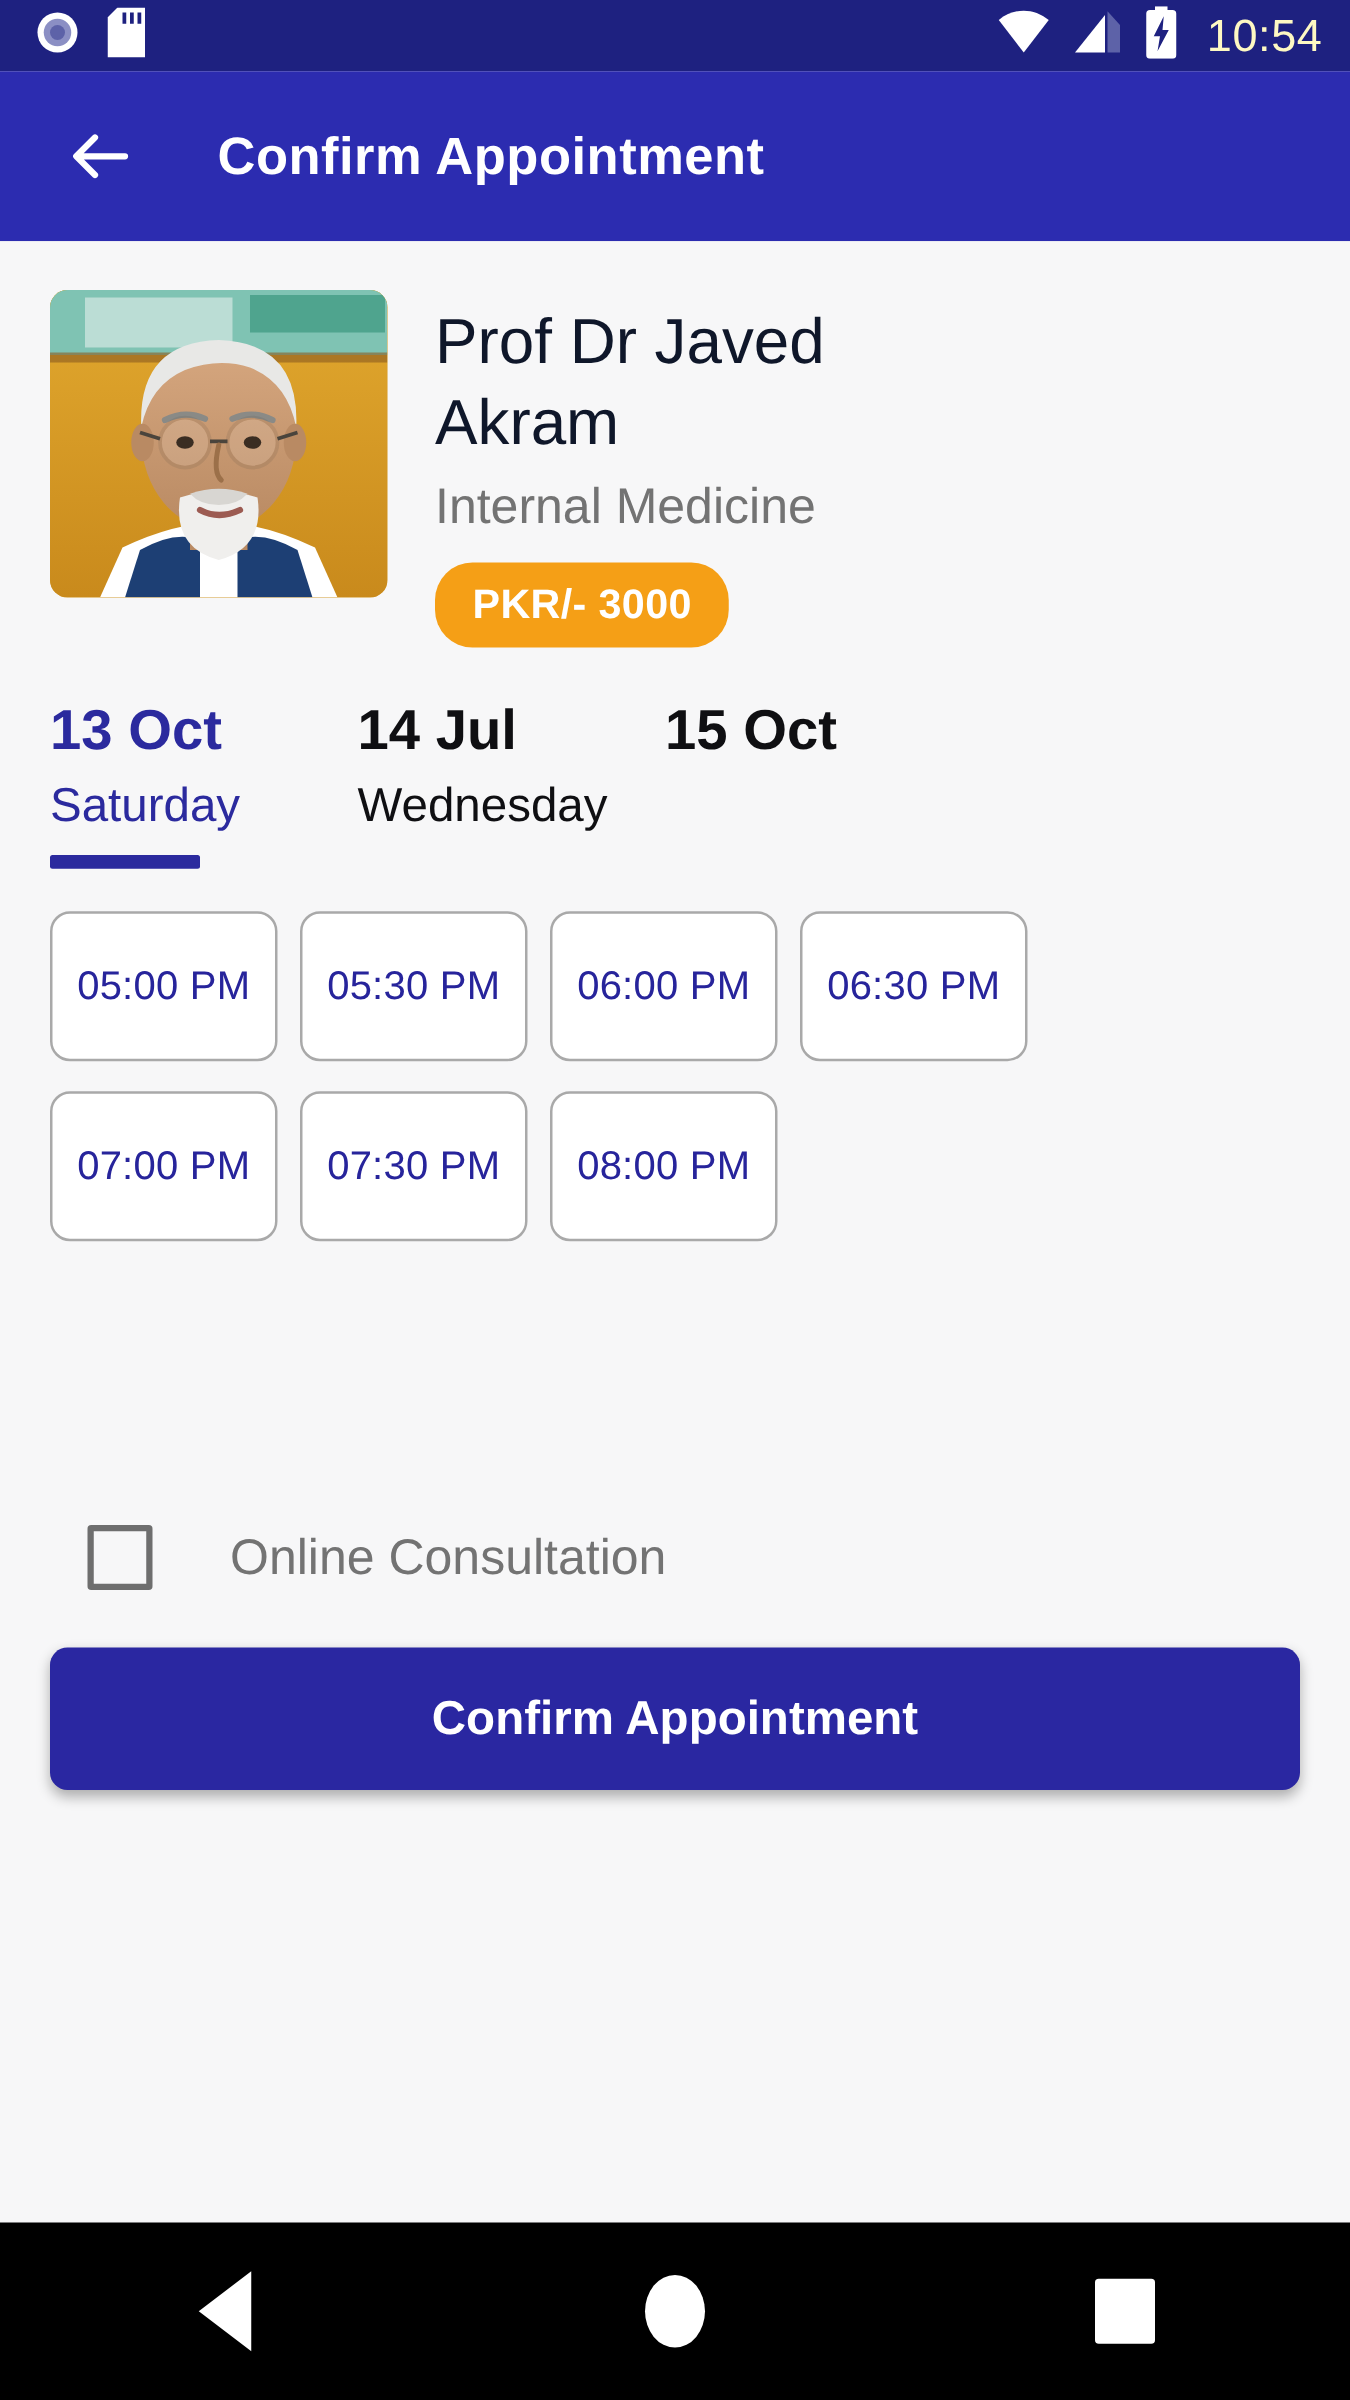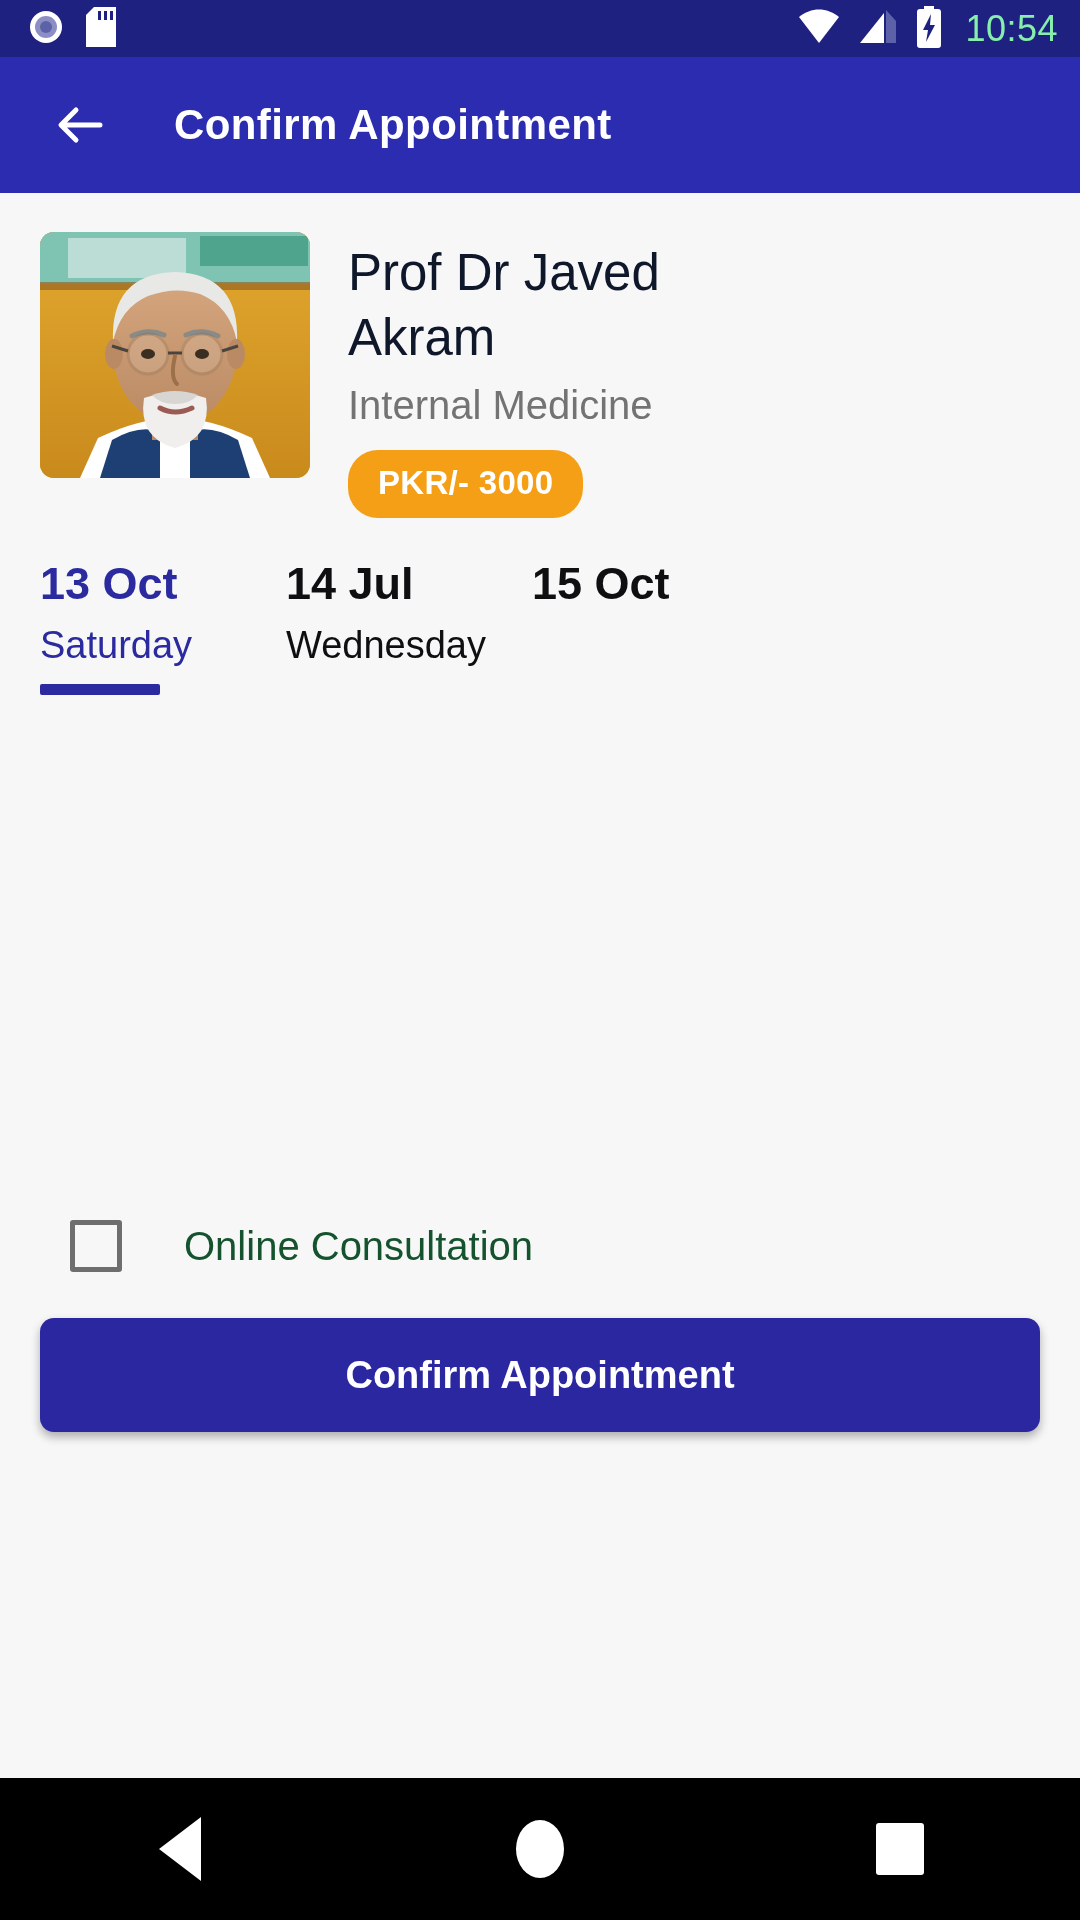--- a/index.html
+++ b/index.html
@@ -16,21 +16,21 @@
     height:57px; width:1080px;
     background:#1e2180;
     display:flex; align-items:center;
     padding:0 22px 0 28px;
     color:#ffffff;
   }
   .sb-left{ display:flex; align-items:center; gap:22px; }
   .sb-right{ margin-left:auto; display:flex; align-items:center; gap:17px; }
   .sb-time{
     font-size:36px; font-weight:400; letter-spacing:.5px;
-    color:#86efac; line-height:1; margin-left:5px;
+    color:#fef9c3; line-height:1; margin-left:5px;
   }
 
   
   .app-bar{
     height:136px; width:1080px;
     background:#2c2cb0;
     display:flex; align-items:center;
     padding-left:50px;
   }
   .back-arrow{ width:62px; height:62px; flex:0 0 auto; cursor:pointer; }
@@ -104,21 +104,21 @@
   .consult-row{
     position:absolute; left:70px; top:1027px;
     display:flex; align-items:center;
   }
   .checkbox{
     width:52px; height:52px; flex:0 0 auto;
     border:5px solid #6e6e6e; border-radius:3px;
     background:#f7f7f8; cursor:pointer;
   }
   .consult-label{
-    margin-left:62px; font-size:40px; color:#14532d;
+    margin-left:62px; font-size:40px; color:#737373;
   }
 
   
   .confirm-btn{
     position:absolute; left:40px; top:1125px;
     width:1000px; height:114px;
     background:#2a27a1; color:#ffffff;
     border:none; border-radius:14px;
     font-family:"Liberation Sans", sans-serif;
     font-size:38px; font-weight:bold;
@@ -268,20 +268,29 @@
       <div class="dt-date">14 Jul</div>
       <div class="dt-day">Wednesday</div>
       <div class="dt-underline"></div>
     </div>
     <div class="date-tab">
       <div class="dt-date">15 Oct</div>
       <div class="dt-underline"></div>
     </div>
   </div>
 
+  <div class="slots">
+    <div class="slot">05:00 PM</div>
+    <div class="slot">05:30 PM</div>
+    <div class="slot">06:00 PM</div>
+    <div class="slot">06:30 PM</div>
+    <div class="slot">07:00 PM</div>
+    <div class="slot">07:30 PM</div>
+    <div class="slot">08:00 PM</div>
+  </div>
 
   <div class="consult-row">
     <div class="checkbox"></div>
     <div class="consult-label">Online Consultation</div>
   </div>
 
   <button class="confirm-btn">Confirm Appointment</button>
 </div>
 
 <div class="nav-bar">

